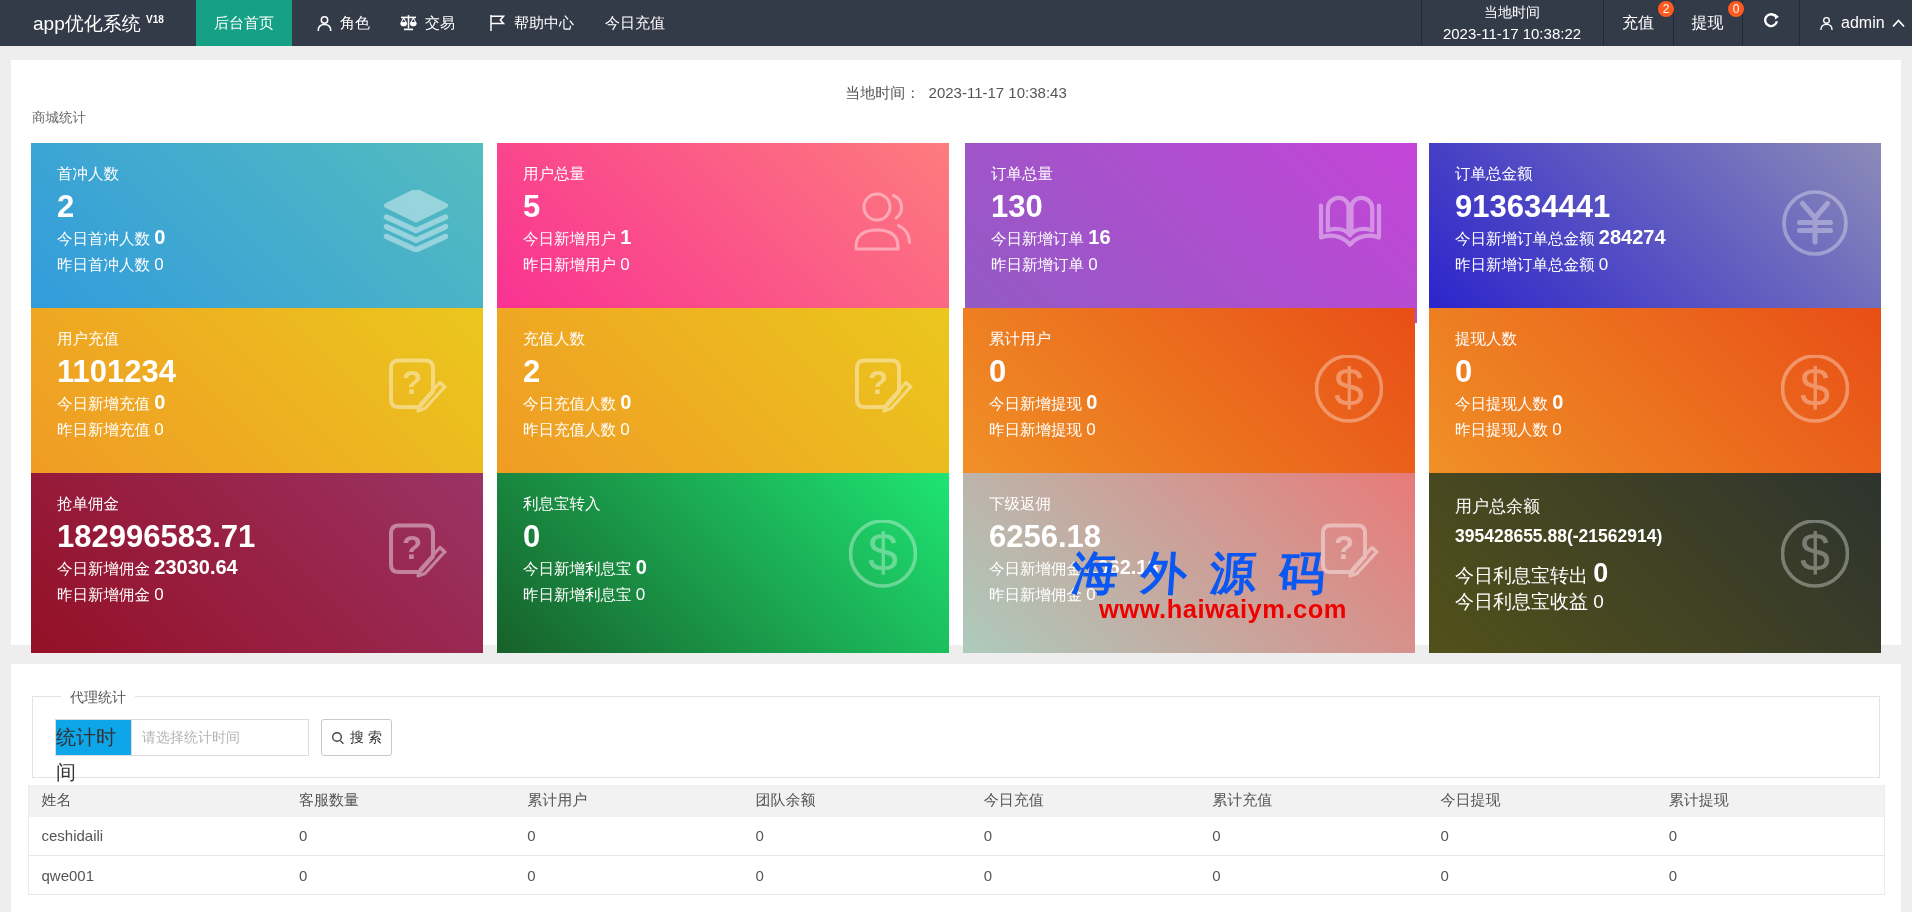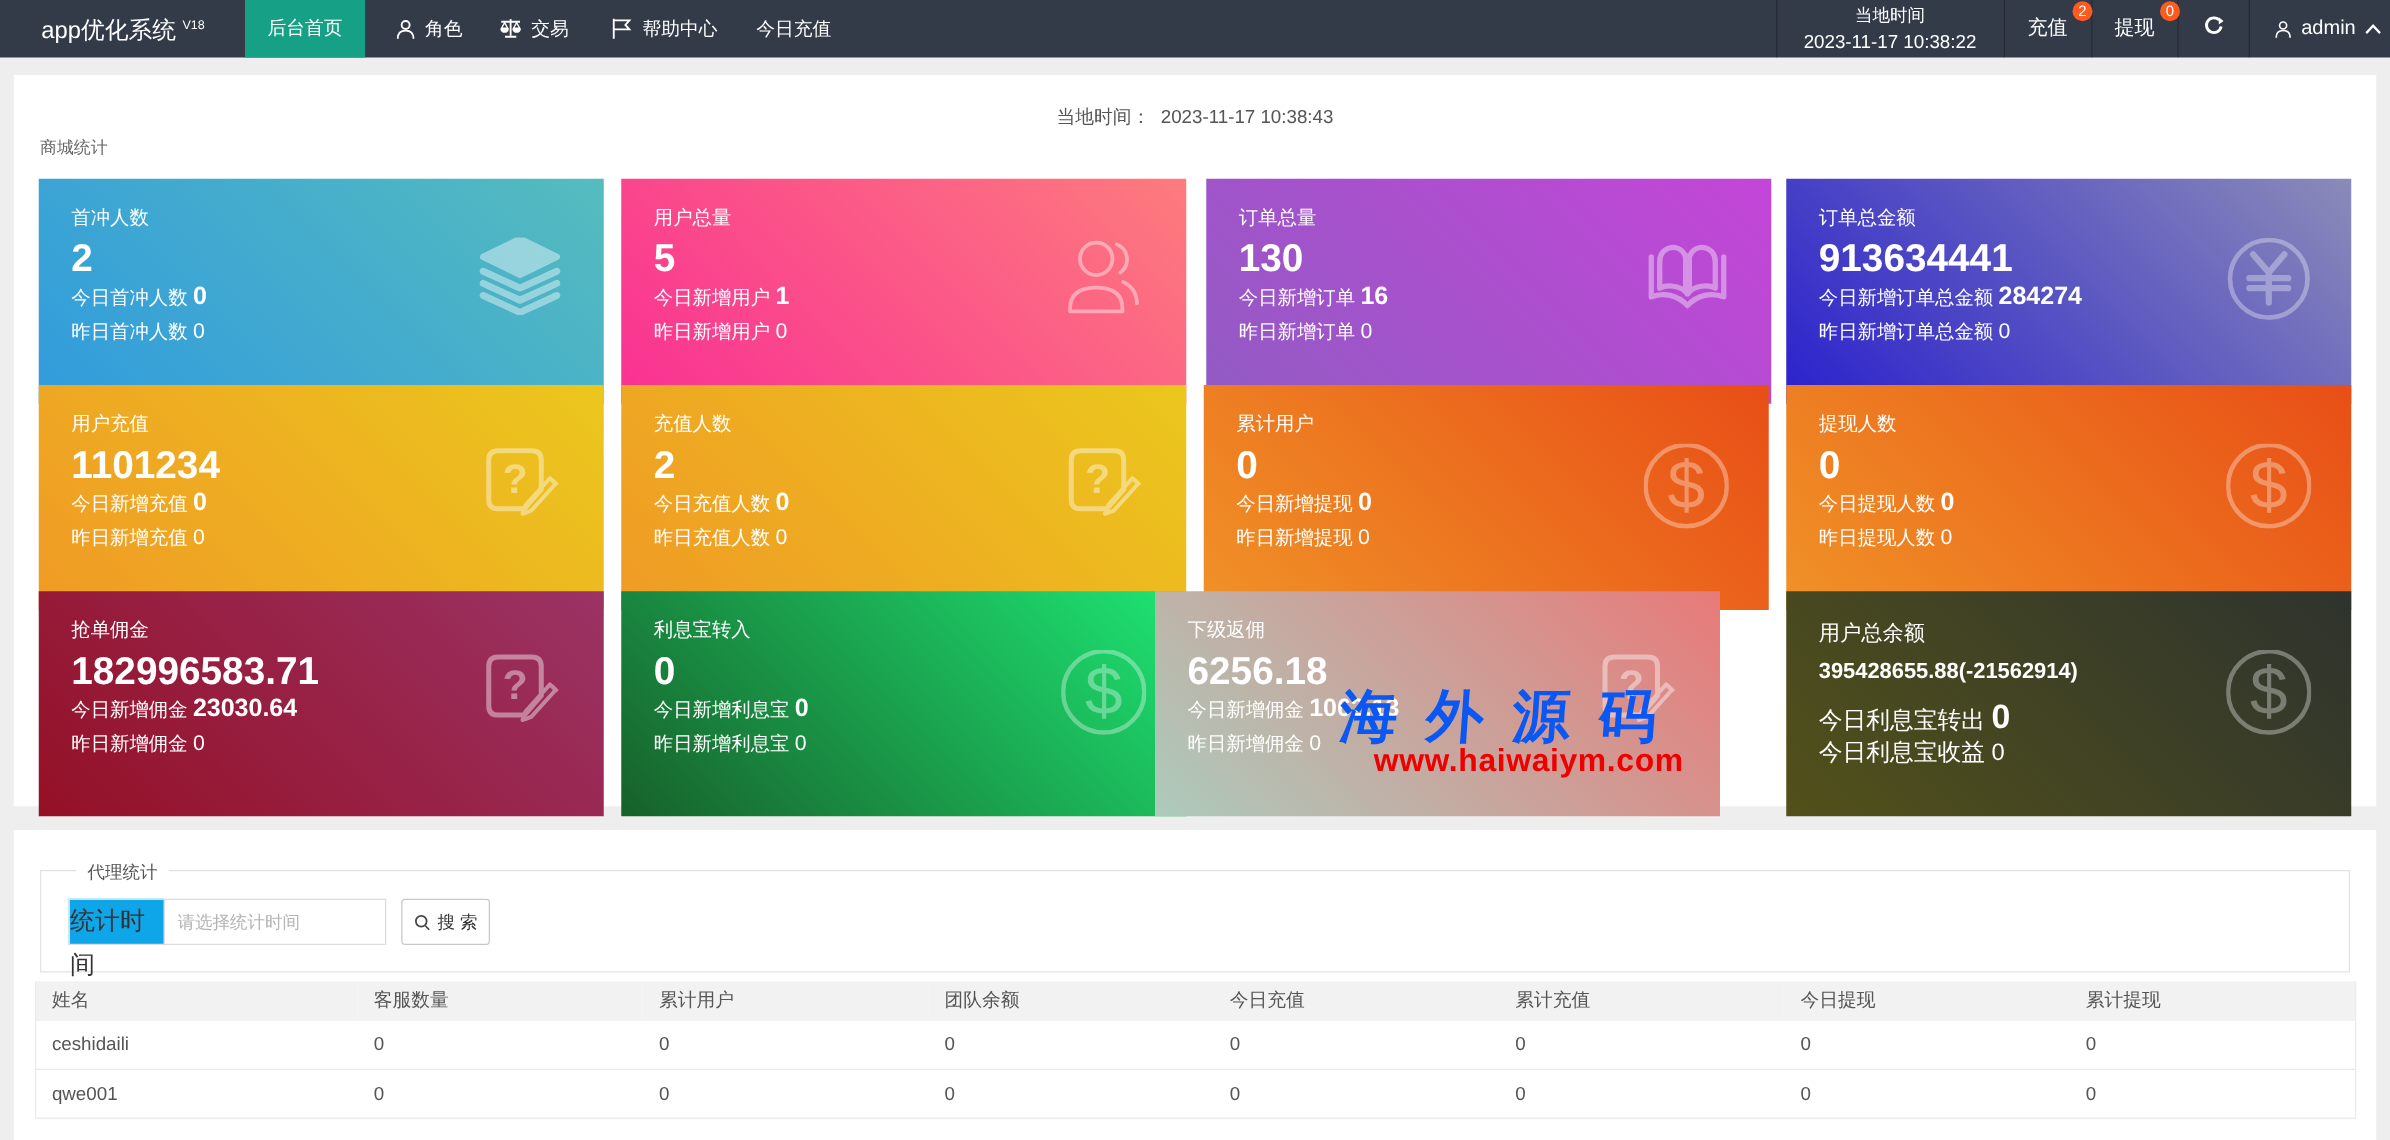--- a/index.html
+++ b/index.html
@@ -1,20 +1,20 @@
 <!DOCTYPE html>
 <html><head>
 <meta charset="utf-8">
 <style>
 * { margin:0; padding:0; box-sizing:border-box; }
 html,body { width:1912px; height:912px; overflow:hidden; background:#eeeeee; font-family:"Liberation Sans",sans-serif; }
 
 #topbar { position:absolute; left:0; top:0; width:1912px; height:46px; background:#333a48; color:#fff; }
 #logo { position:absolute; left:33px; top:11px; font-size:19px; color:#fff; }
-#logo sup { font-size:10px; font-weight:normal;margin-top:46px; }
+#logo sup { font-size:10px; font-weight:bold;margin-top:46px; }
 .navtab { position:absolute; top:0; height:46px; line-height:46px; font-size:15px; color:#fff; text-align:center; }
 #tab-active { left:196px; width:96px; background:#16a085; }
 .navitem { position:absolute; top:0; height:46px; display:flex; align-items:center; gap:7px; font-size:15px; color:#fff; }
 .navitem svg { display:block; }
 
 .vsep { position:absolute; top:0; width:1px; height:46px; background:rgba(0,0,0,0.28); }
 #timeblock { position:absolute; left:1421px; top:0; width:182px; height:46px; text-align:center; }
 #timeblock .l1 { font-size:14px; margin-top:4px; }
 #timeblock .l2 { font-size:15px; margin-top:3px; }
 .topbtn { position:absolute; top:0; height:46px; line-height:46px; font-size:16px; text-align:center; }
@@ -264,21 +264,21 @@
         <div class="big">0</div>
         <div class="l2">今日新增利息宝 <b>0</b></div>
         <div class="l3">昨日新增利息宝 <span>0</span></div>
         <svg class="icon" width="68" height="68" viewBox="0 0 68 68">
           <g opacity="0.34" fill="none" stroke="#fff">
             <circle cx="34" cy="33.5" r="32.5" stroke-width="3.6"></circle>
             <text x="34" y="51" font-size="54" text-anchor="middle" font-family="Liberation Sans" fill="#fff" stroke="none">$</text>
           </g>
         </svg>
       </div>
-      <div class="card" style="left:913px;top:413px;background:linear-gradient(45deg,#accbbc,#e87a79);">
+      <div class="card" style="left:952px;top:413px;background:linear-gradient(45deg,#accbbc,#e87a79);">
         <div class="tt">下级返佣</div>
         <div class="big">6256.18</div>
         <div class="l2">今日新增佣金 <b>1062.13</b></div>
         <div class="l3">昨日新增佣金 <span>0</span></div>
         <svg class="icon" width="66" height="66" viewBox="0 0 66 66">
           <g opacity="0.42" fill="none" stroke="#fff">
             <path d="M8 13 q0 -7.5 7.5 -7.5 h27 q7.5 0 7.5 7.5 v23.5 l-13.5 15.5 h-21 q-7.5 0 -7.5 -7.5 Z" stroke-width="4" stroke-linejoin="round"></path>
             <text x="29" y="39" font-size="33" font-weight="bold" fill="#fff" stroke="none" text-anchor="middle" font-family="Liberation Sans">?</text>
             <g stroke-width="3.2" stroke-linejoin="round">
               <path d="M61.5 32 l-19.5 21.5 -7 2.5 2.5 -7 19.5 -21.5 z"></path>

